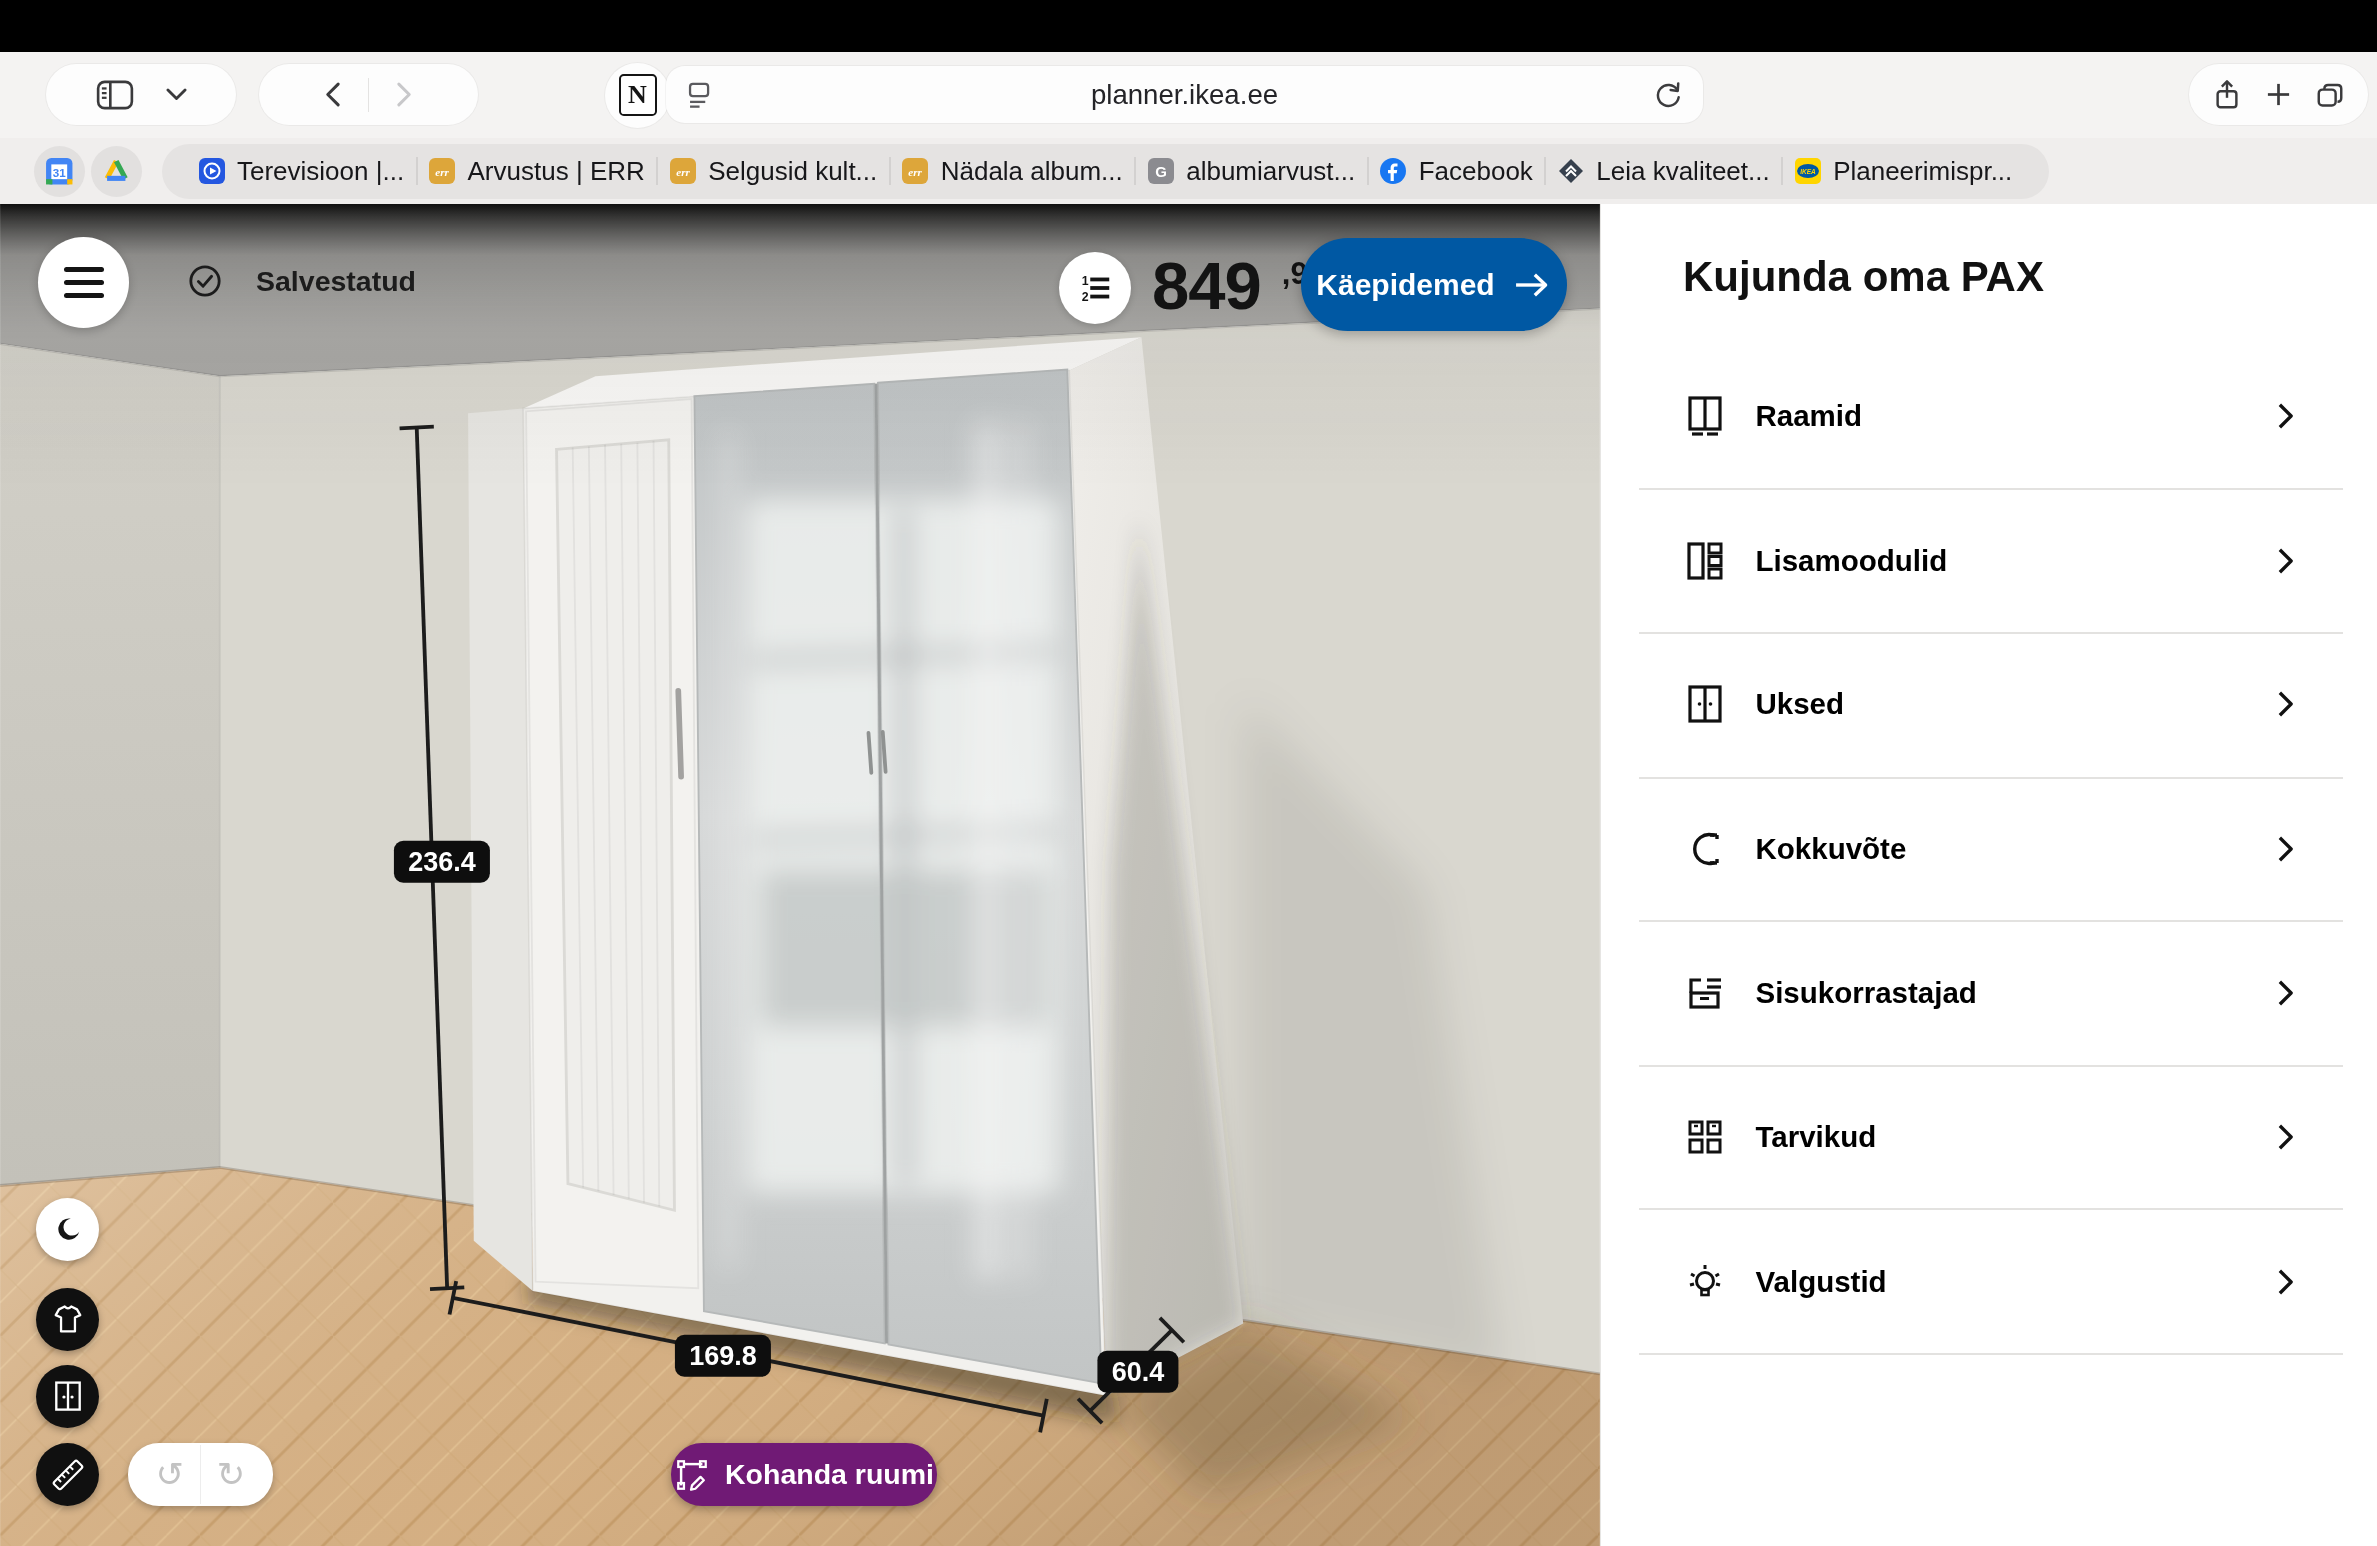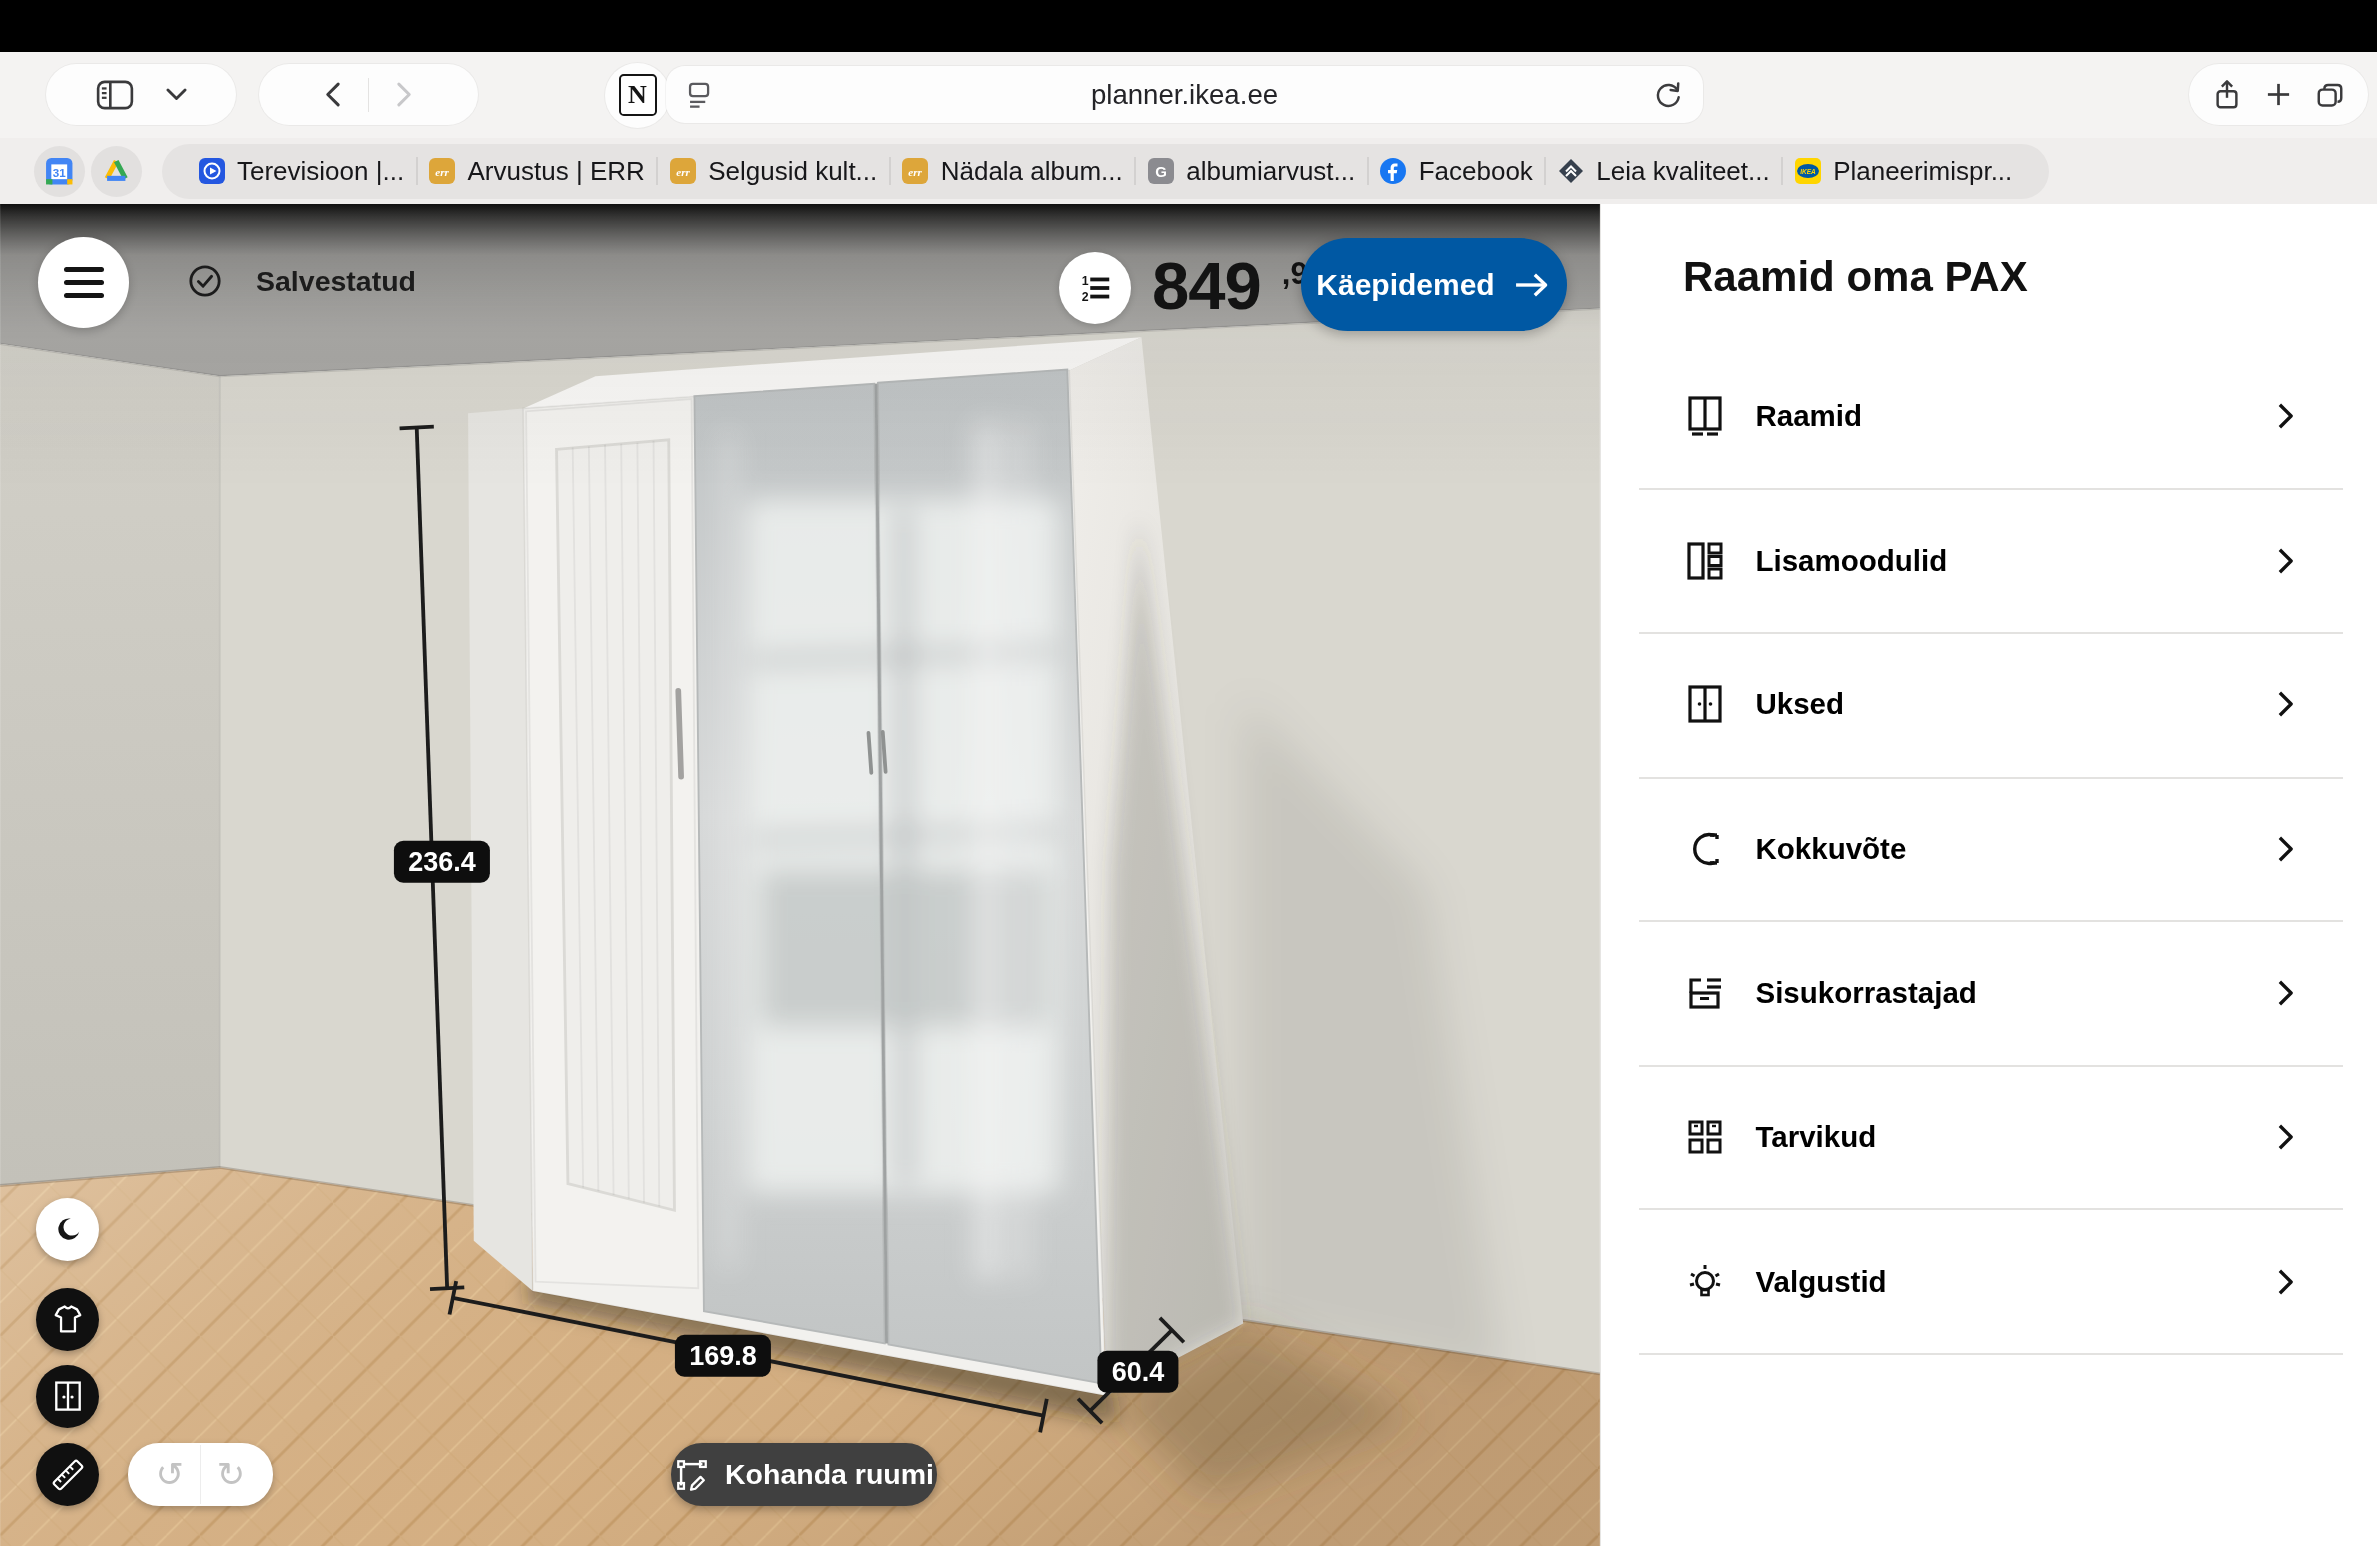--- a/index.html
+++ b/index.html
@@ -51,21 +51,21 @@
                   box-shadow:0 1.9px 7.6px rgba(0,0,0,0.18);}
   #price-num{font-size:67px;font-weight:800;color:#131313;line-height:67px;letter-spacing:-1px;}
   #price-sup{font-size:31px;font-weight:700;color:#131313;margin-top:3.8px;}
   #summary-btn{position:absolute;left:1301px;top:238px;width:266px;height:93px;border-radius:47px;background:#0058a3;
                display:flex;align-items:center;justify-content:center;gap:17px;border:none;box-shadow:0 3.8px 11.4px rgba(0,0,0,0.25);}
   #summary-btn .txt{font-size:30px;font-weight:700;color:#fff;}
   #undoredo-pill{position:absolute;left:128px;top:1443px;width:145px;height:63px;border-radius:31px;background:#fff;
                  display:flex;align-items:center;justify-content:center;box-shadow:0 2.9px 7.6px rgba(0,0,0,0.25);}
   .ur-ic{font-size:34px;color:#c3c3c3;width:59px;text-align:center;line-height:59px;}
   #ur-divider{width:1.9px;height:59px;background:#ededed;}
-  #adjust-room-btn{position:absolute;left:671px;top:1443px;width:266px;height:63px;border-radius:31px;background:#404040;
+  #adjust-room-btn{position:absolute;left:671px;top:1443px;width:266px;height:63px;border-radius:31px;background:#701a75;
                    display:flex;align-items:center;justify-content:center;gap:15px;box-shadow:0 2.9px 9.5px rgba(0,0,0,0.3);}
   #adjust-room-btn .txt{font-size:28.5px;font-weight:700;color:#fff;}
   .dim-label{position:absolute;transform:translate(-50%,-50%);background:#0e0e0e;color:#fff;font-size:27px;font-weight:700;
              padding:5.7px 14.3px;border-radius:9.5px;white-space:nowrap;}
   
   #panel{left:1600px;top:204px;width:778px;height:1342px;background:#fff;border-left:1.9px solid #e6e5e3;box-sizing:border-box;}
   #panel-title{position:absolute;left:82px;top:49px;font-size:42px;font-weight:800;color:#111;}
   .prow{position:absolute;left:0;width:778px;height:114px;display:flex;align-items:center;padding-left:82px;box-sizing:border-box;cursor:pointer;}
   .prow .lbl{font-size:29.5px;font-weight:700;color:#000000;margin-left:28.5px;}
   .prow .chev{position:absolute;right:84px;}
@@ -443,21 +443,21 @@
       <polygon points="19,30 28,21 31.5,24.5 22.5,33.5 18,34.5" fill="none" stroke="#fff" stroke-width="2.4" stroke-linejoin="round"></polygon>
     </svg>
     <span class="txt">Kohanda ruumi</span>
   </div>
 
   <div class="dim-label" style="left:442px;top:862px;">236.4</div>
   <div class="dim-label" style="left:723px;top:1356px;">169.8</div>
   <div class="dim-label" style="left:1138px;top:1372px;">60.4</div>
 
   <div class="abs" id="panel">
-    <div id="panel-title">Raamid oma PAX</div>
+    <div id="panel-title">Kujunda oma PAX</div>
 
     <div class="prow" style="top:155px;">
       <svg width="44" height="44" viewBox="0 0 44 44">
           <rect x="7" y="4" width="30" height="31" fill="none" stroke="#111" stroke-width="3.2"></rect>
           <line x1="22" y1="4" x2="22" y2="35" stroke="#111" stroke-width="3.2"></line>
           <line x1="9" y1="40" x2="20" y2="40" stroke="#111" stroke-width="3.2"></line>
           <line x1="24" y1="40" x2="35" y2="40" stroke="#111" stroke-width="3.2"></line>
         </svg>
       <span class="lbl">Raamid</span>
       <span class="chev">

